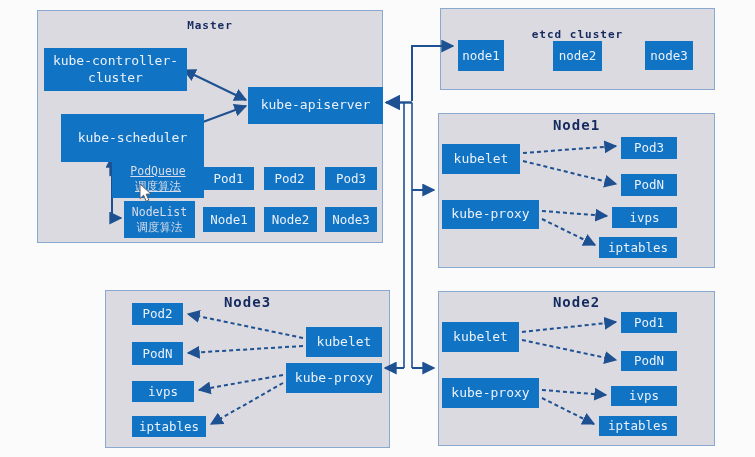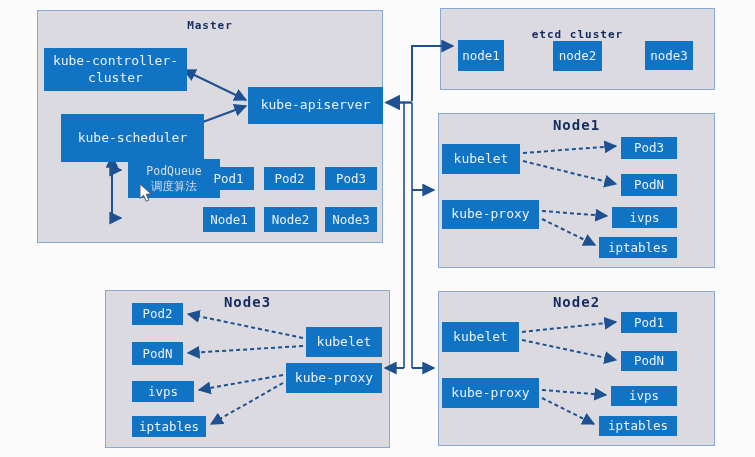--- a/index.html
+++ b/index.html
@@ -108,22 +108,26 @@
   <div class="bluebox" style="left:44px;top:48px;width:143px;height:43px;">
     <span>kube-controller-</span>
     <span>cluster</span>
   </div>
   <div class="bluebox" style="left:40px;top:114px;width:143px;height:48px;margin-left:21px;">
     <span>kube-scheduler</span>
   </div>
   <div class="bluebox" style="left:248px;top:87px;width:135px;height:37px;">
     <span>kube-apiserver</span>
   </div>
-  <div class="bluebox two" style="left:128px;top:159px;width:92px;height:39px;color:#d7dde9;">
+  <div class="bluebox two" style="left:112px;top:159px;width:92px;height:39px;color:#d7dde9;text-decoration:underline;">
     <span>PodQueue</span>
+    <span>调度算法</span>
+  </div>
+  <div class="bluebox two" style="left:124px;top:201px;width:71px;height:37px;color:#d7dde9;">
+    <span>NodeList</span>
     <span>调度算法</span>
   </div>
   <div class="bluebox small" style="left:203px;top:167px;width:51px;height:23px;">
       <span>Pod1</span>
     </div>
   <div class="bluebox small" style="left:264px;top:167px;width:51px;height:23px;">
       <span>Pod2</span>
     </div>
   <div class="bluebox small" style="left:325px;top:167px;width:52px;height:23px;">
       <span>Pod3</span>

